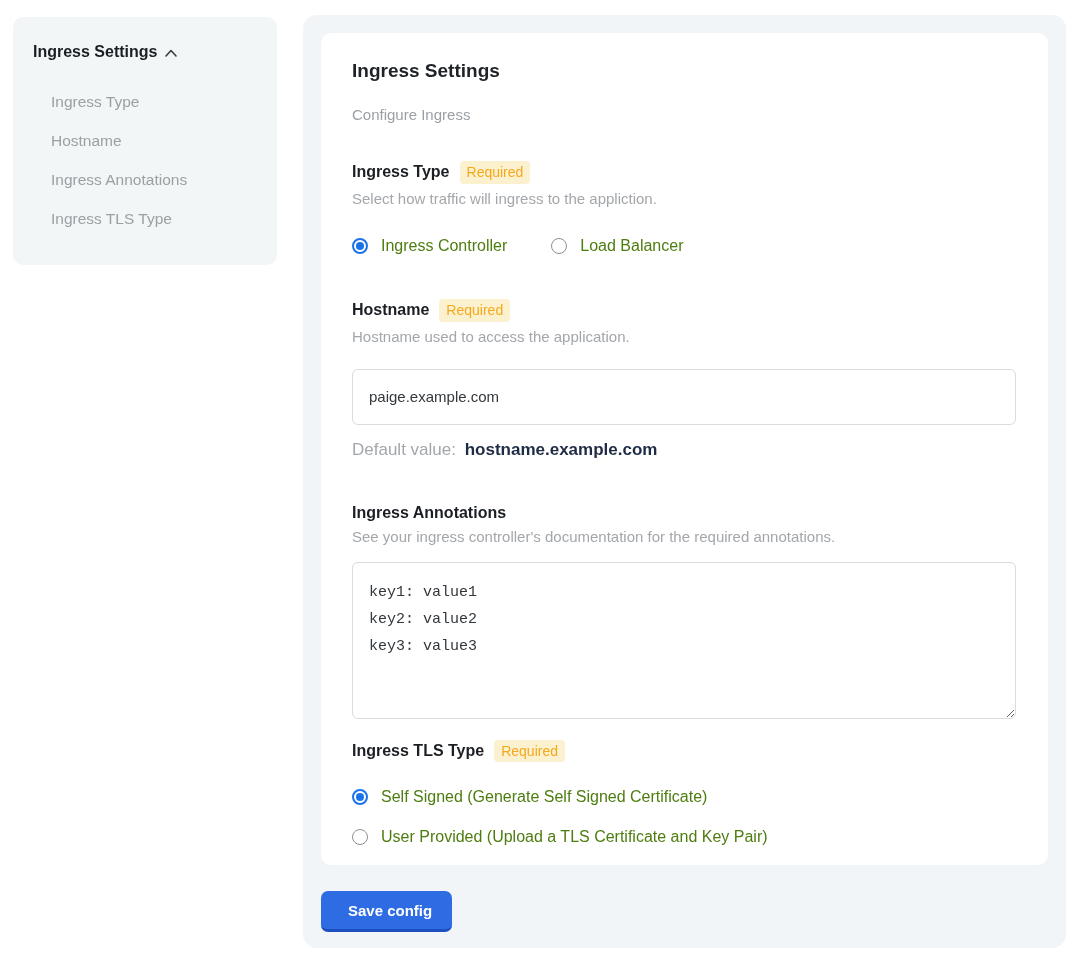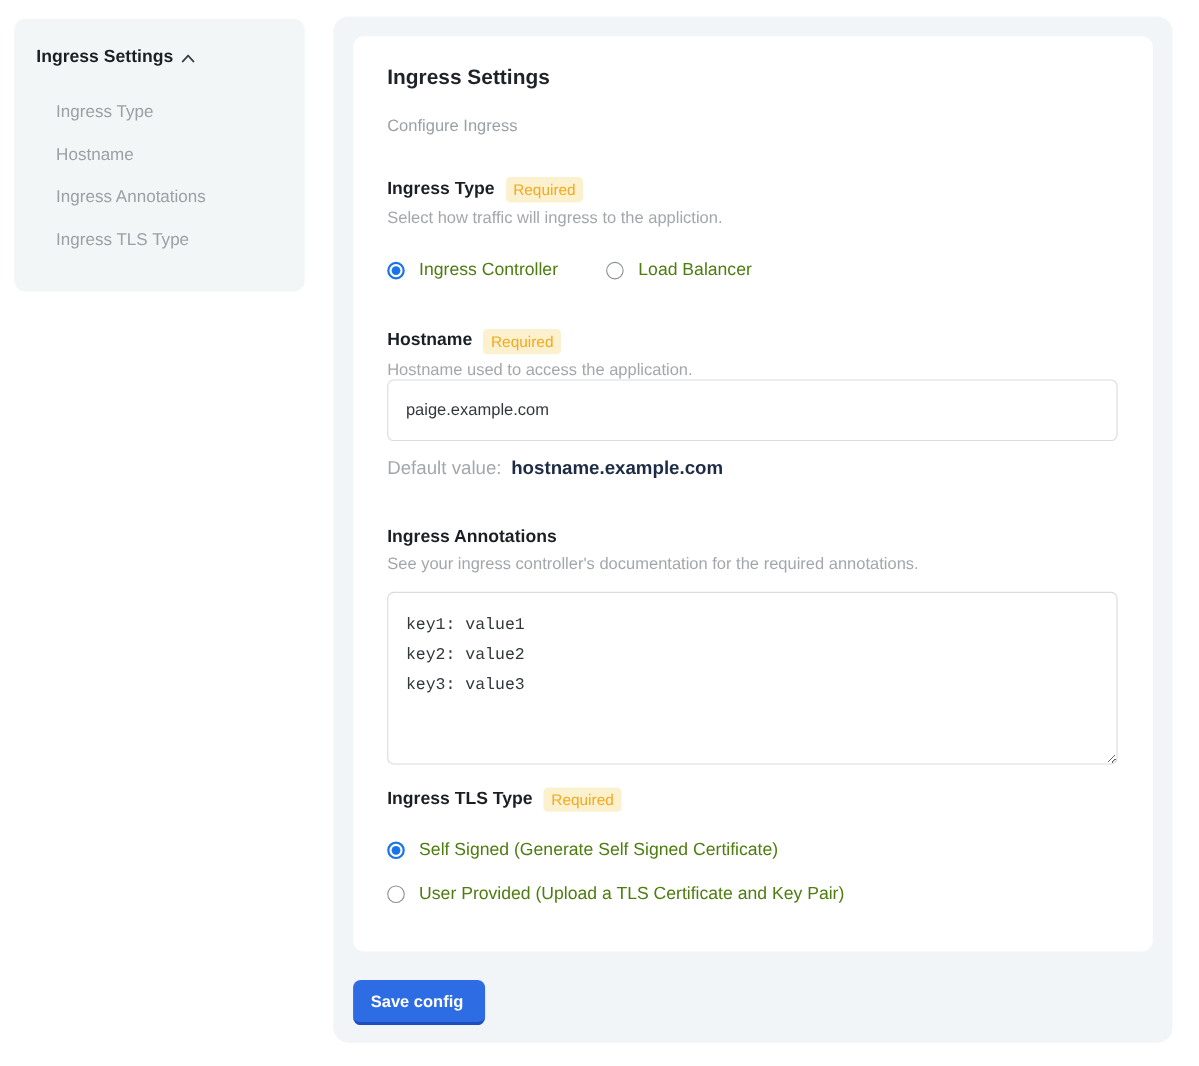--- a/index.html
+++ b/index.html
@@ -88,20 +88,21 @@
     content: "";
     position: absolute; left: 2px; top: 2px;
     width: 8px; height: 8px; border-radius: 50%;
     background: #1a73e8;
   }
   .radio-label { font-size: 16px; color: #4d7c0f; }
 
   
   .text-input {
     width: 100%; height: 56px;
+    margin-top: 24px;
     border: 1px solid #d9dbdd; border-radius: 6px;
     padding: 0 16px;
     font-size: 15px; color: #33383d;
     font-family: "Liberation Sans", sans-serif;
     outline: none;
     background: #fff;
   }
   .default-line { margin-top: 15px; font-size: 17px; }
   .default-label { color: #a3a7ab; }
   .default-value { color: #1e2b45; font-weight: 700; margin-left: 4px; }
@@ -126,21 +127,21 @@
   .save-button {
     margin-top: 26px;
     display: inline-block;
     background: #2e6ce4;
     color: #ffffff;
     font-size: 15px; font-weight: 700;
     font-family: "Liberation Sans", sans-serif;
     border: none;
     border-bottom: 3px solid #1d4fc0;
     border-radius: 7px;
-    padding: 11px 20px 10px 16px;
+    padding: 11px 20px 10px 27px;
     cursor: pointer;
   }
 </style>
 </head>
 <body>
 
 <nav class="sidebar">
   <div class="sidebar-header">
     <span>Ingress Settings</span>
     <span class="chevron-up">

